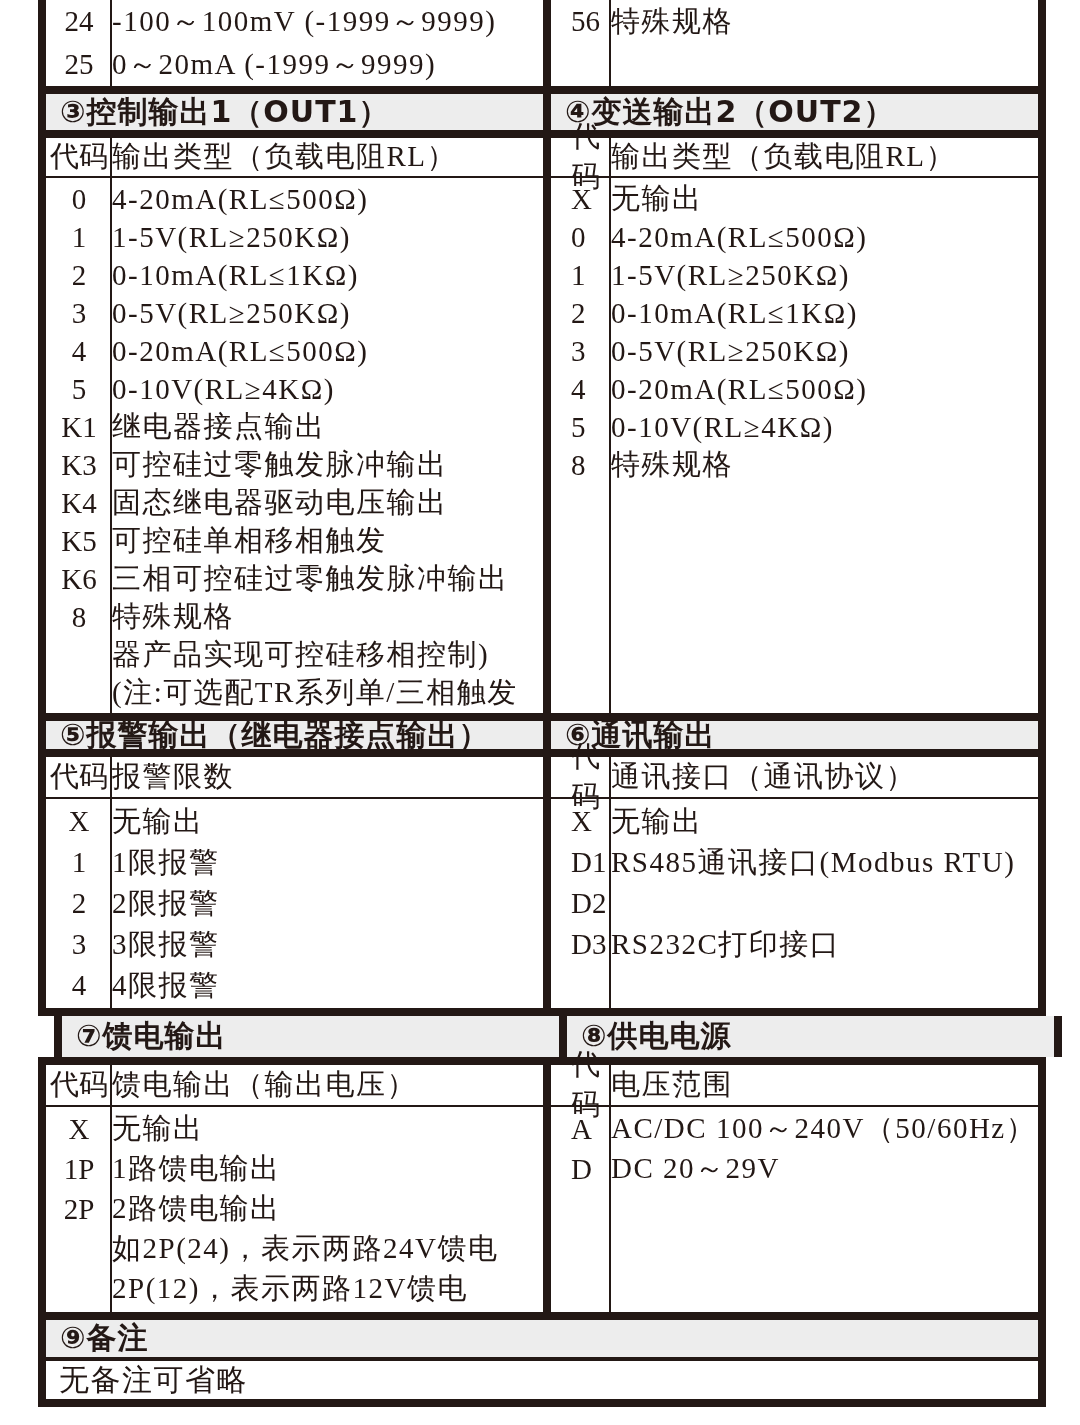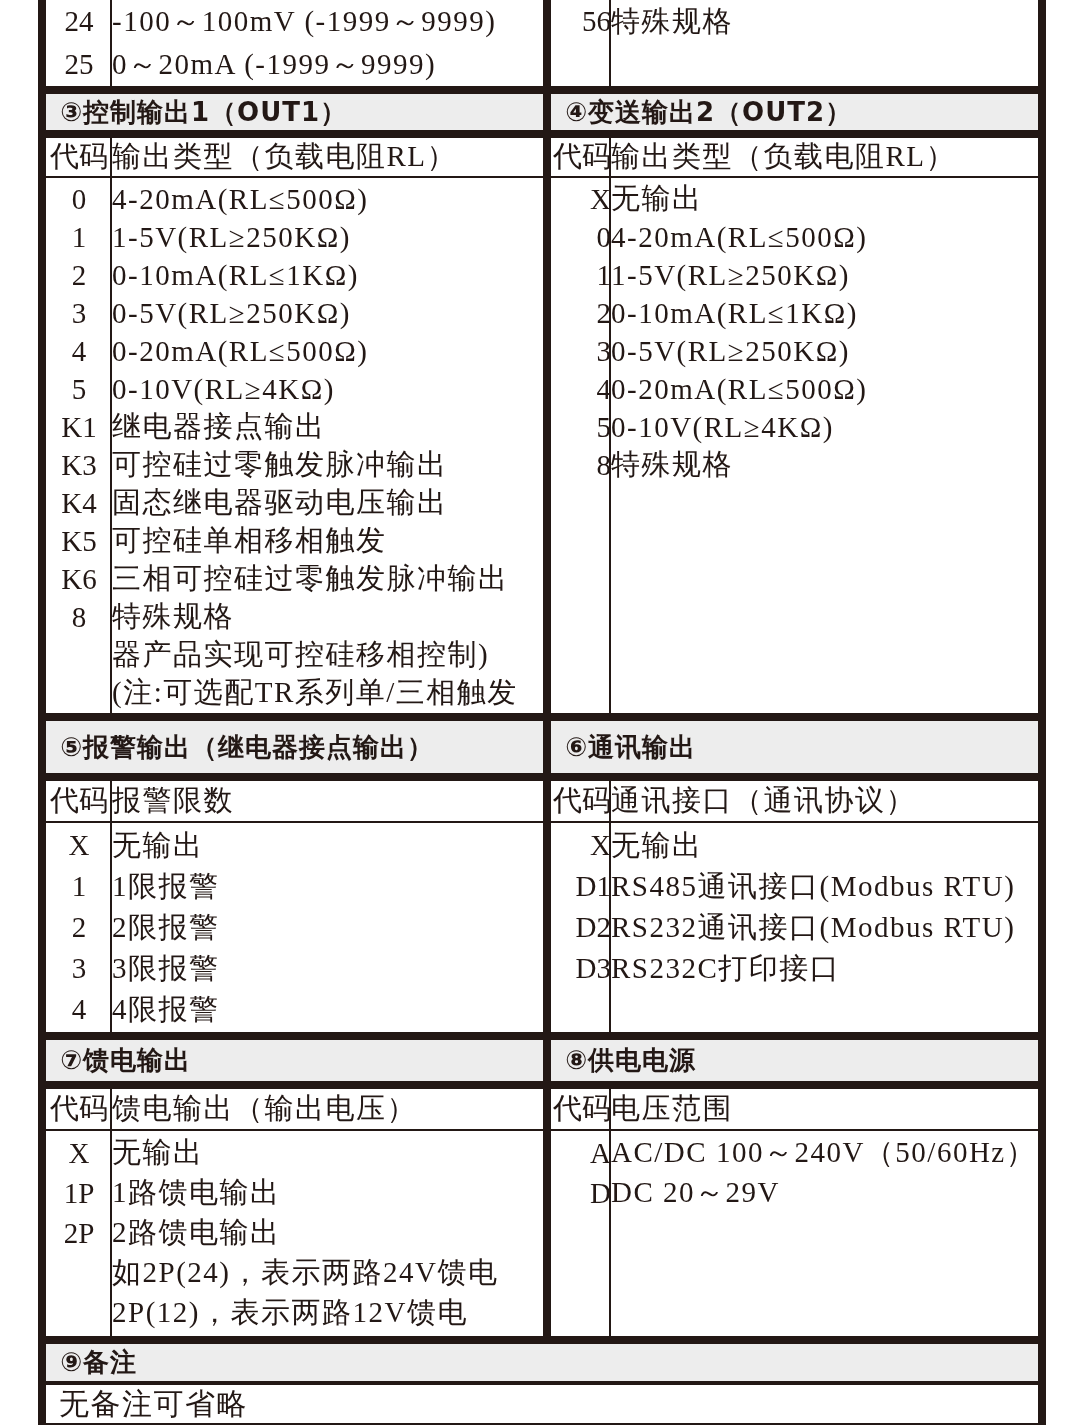--- a/index.html
+++ b/index.html
@@ -23,52 +23,52 @@
 
   .half-l { width:497px; flex:none; }
   .half-r { width:487px; flex:none; }
   .full   { flex:1; }
 
   
   .h-carry { height:86px; }
   .h-band1 { height:36px; }
   .h-hdr1  { height:38px; }
   .h-body1 { height:535px; }
-  .h-band2 { height:52px; }
+  .h-band2 { height:28px; }
   .h-hdr2  { height:40px; }
   .h-body2 { height:209px; }
-  .h-band3 { height:41px; }
+  .h-band3 { height:41px;margin-left:16px; }
   .h-hdr3  { height:40px; }
   .h-body3 { height:205px; }
   .h-band4 { height:37px; }
   .h-note  { height:38px; }
 
   
   .title {
     background:#ededed;
     display:flex; align-items:center;
     padding-left:14px;
     font-family:"DejaVu Sans","Liberation Sans",sans-serif;
     font-weight:bold;
-    font-size:26px;
+    font-size:30px;
     letter-spacing:1px;
     white-space:nowrap;
   }
 
   
   .cells { position:relative; }
   .cells .vline {
     position:absolute; top:0; bottom:0; width:2px; background:#231815;
   }
   .half-l.cells .vline { left:64px; }
   .half-r.cells .vline { left:58px; }
 
   .trow { display:flex; align-items:center; height:var(--lh,40px); }
   .half-l .ccode { width:66px; flex:none; text-align:center; }
-  .half-r .ccode { width:60px; flex:none; text-align:right; }
+  .half-r .ccode { width:60px; flex:none; text-align:left;padding-left:20px; }
   .cdesc { flex:1; letter-spacing:1px; white-space:nowrap; }
 
   .hdrrow { height:100%; font-size:29px; }
   .hdrrow .cdesc, .bodyrows .cdesc { letter-spacing:1.5px; }
 
   .bodyrows { padding-top:2px; }
 
   .notetext {
     display:flex; align-items:center;
     padding-left:13px;
@@ -315,21 +315,20 @@
           <div class="trow">
             <div class="ccode">X</div>
             <div class="cdesc">无输出</div>
           </div>
           <div class="trow">
             <div class="ccode">D1</div>
             <div class="cdesc">RS485通讯接口(Modbus RTU)</div>
           </div>
           <div class="trow">
             <div class="ccode">D2</div>
-            <div class="cdesc">RS232通讯接口(Modbus RTU)</div>
           </div>
           <div class="trow">
             <div class="ccode">D3</div>
             <div class="cdesc">RS232C打印接口</div>
           </div>
         </div>
     </div>
     <div class="vb"></div>
   </div>
 

